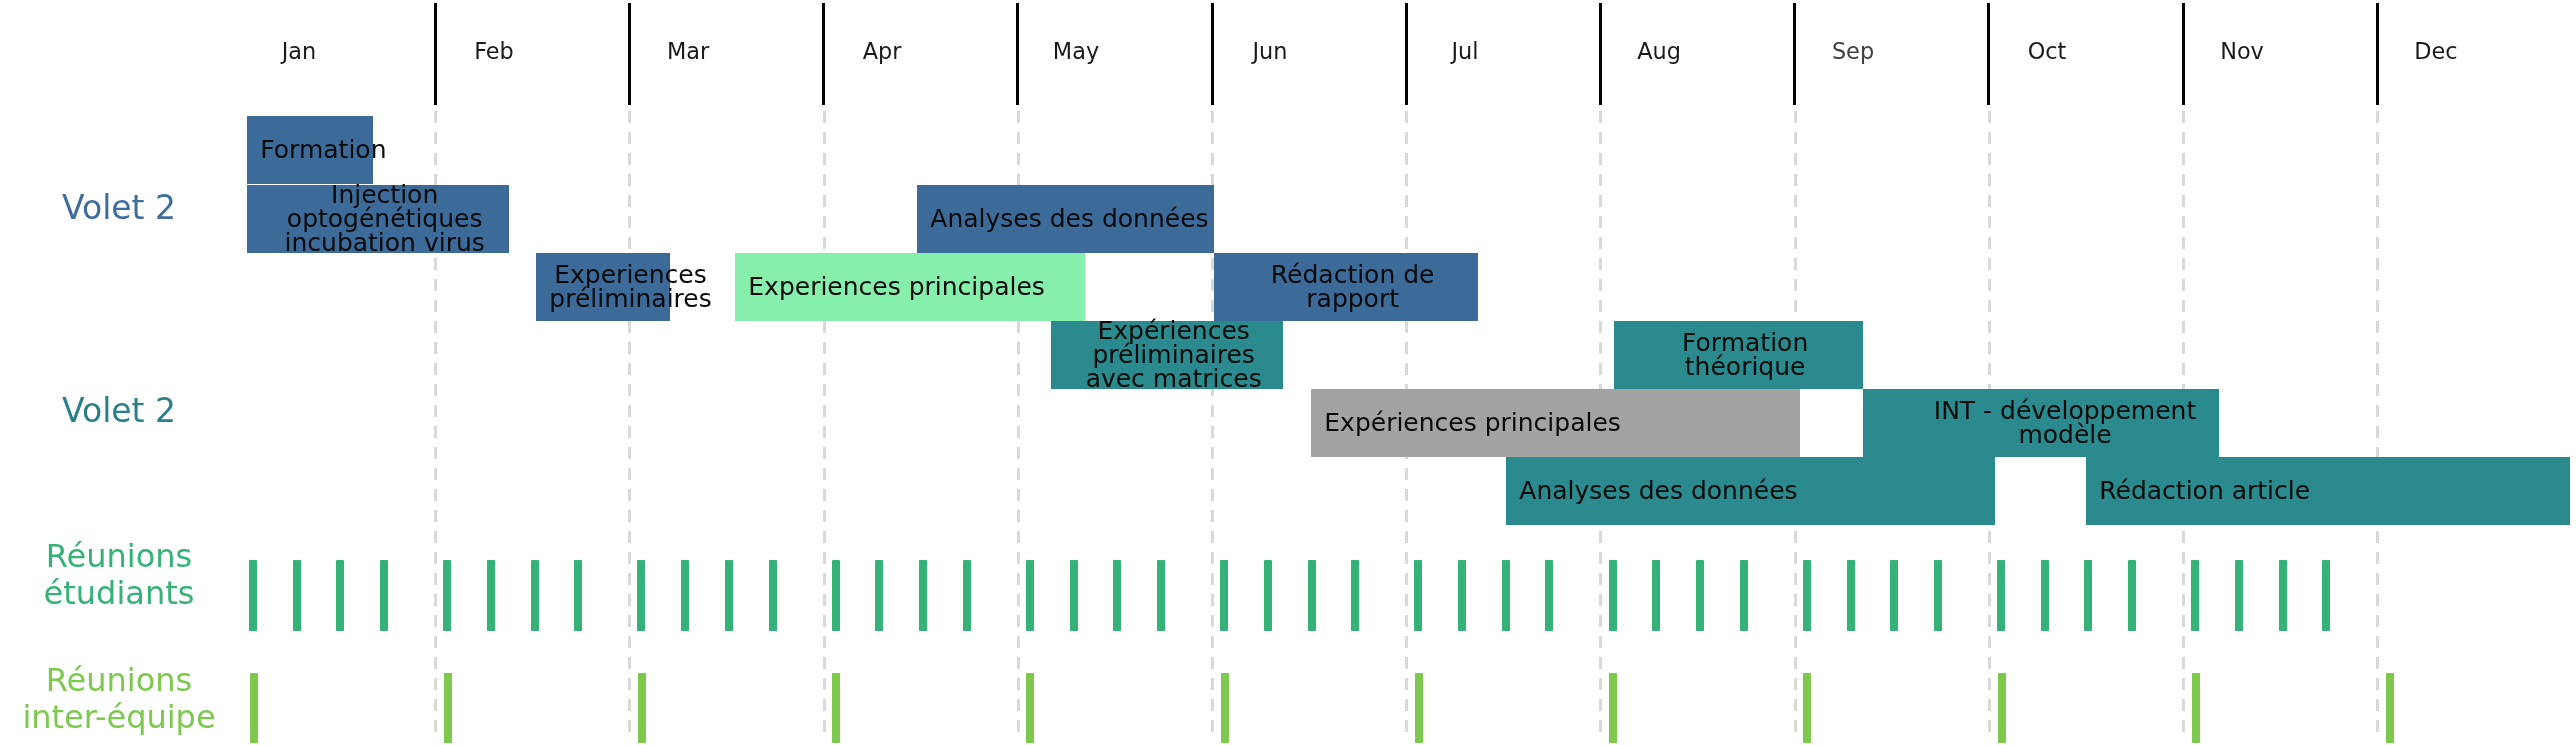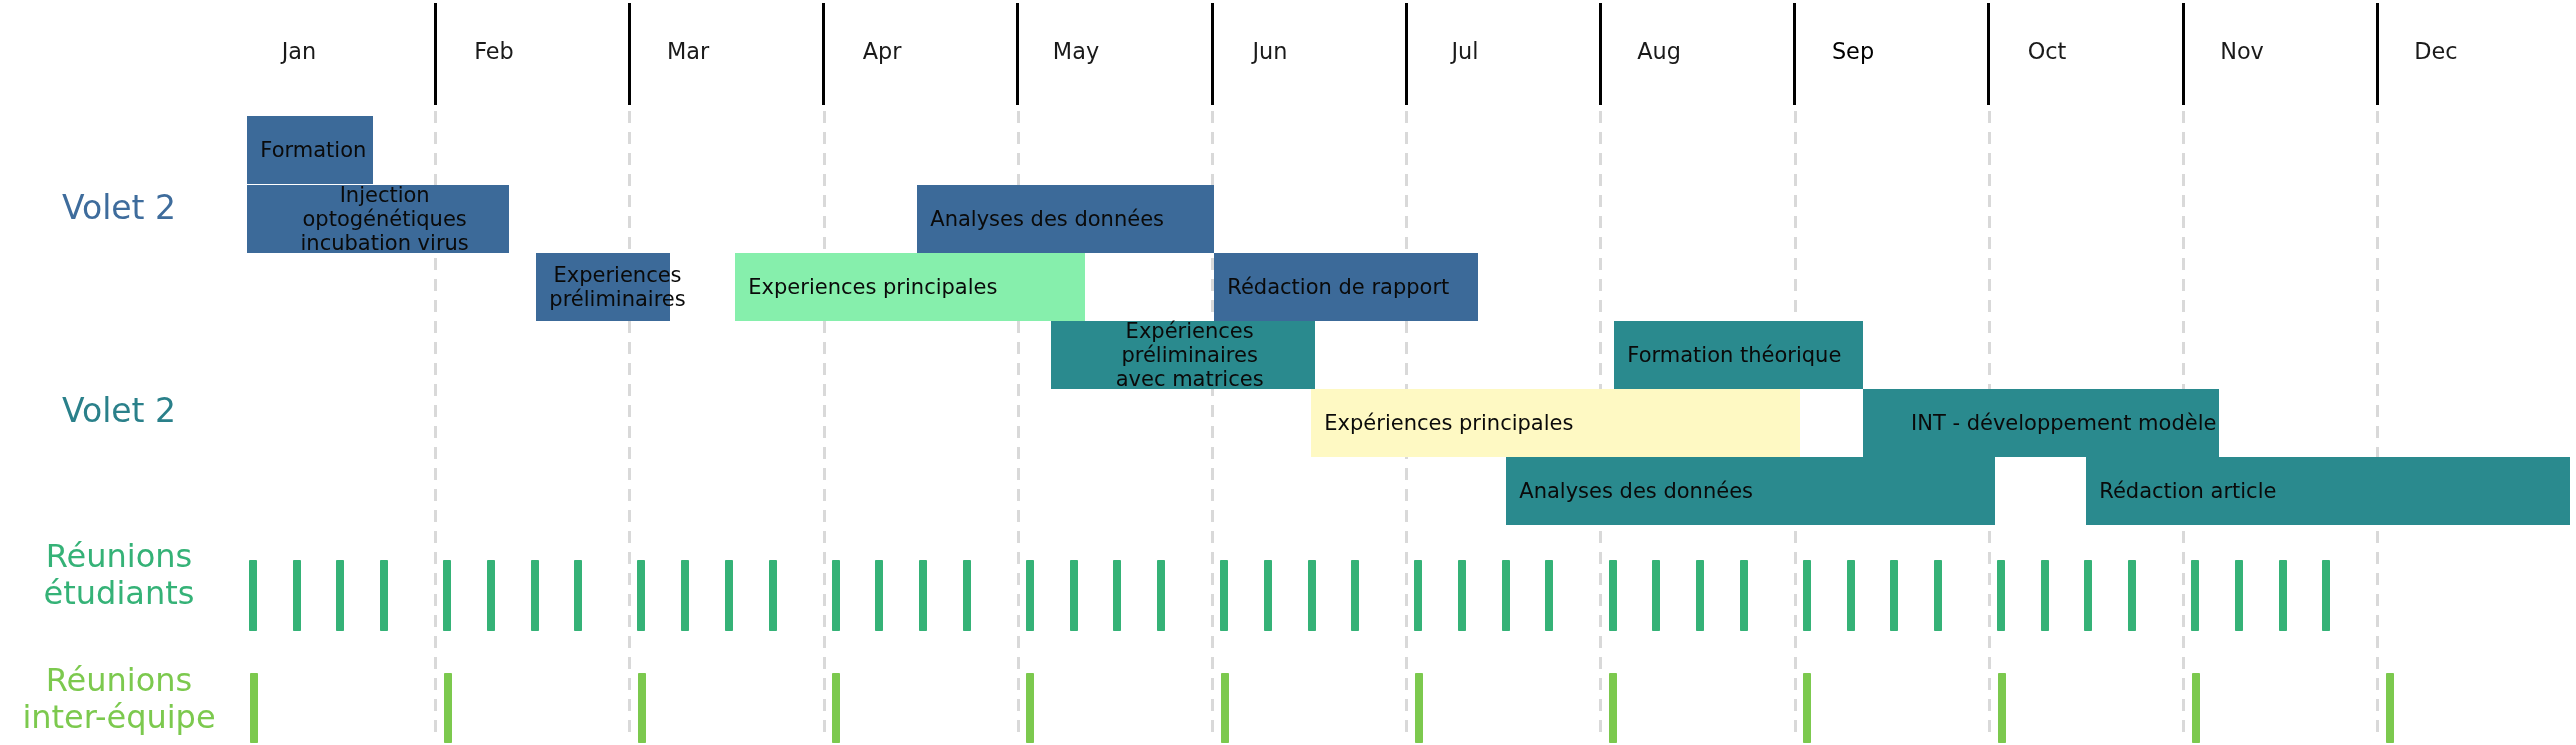--- a/index.html
+++ b/index.html
@@ -22,21 +22,21 @@
   .grid{
     position:absolute;top:111px;width:2.5px;height:630px;z-index:0;
   }
   .bar{
     position:absolute;height:68px;
     display:flex;align-items:center;
     box-sizing:border-box;padding-left:13.3px;
     z-index:2;
   }
   .bar .lbl{
-    font-size:21px;line-height:24px;color:#0a0a0a;
+    font-size:25px;line-height:24px;color:#0a0a0a;
     white-space:pre-line;text-align:center;
   }
   .mtick{position:absolute;z-index:2;border-radius:0.8px;}
   .side-label{
     position:absolute;left:0;width:238px;
     text-align:center;z-index:3;
   }
   .lv{font-size:33px;line-height:40px;}
   .lm{font-size:32px;line-height:37px;}
   .lv1{top:188px;}
@@ -51,21 +51,21 @@
 
   <div id="month-axis">
       <div class="month-label" style="left: 299px; color: rgb(26, 26, 26);">Jan</div>
       <div class="month-label" style="left: 494px; color: rgb(26, 26, 26);">Feb</div>
       <div class="month-label" style="left: 688px; color: rgb(26, 26, 26);">Mar</div>
       <div class="month-label" style="left: 882px; color: rgb(26, 26, 26);">Apr</div>
       <div class="month-label" style="left: 1076px; color: rgb(26, 26, 26);">May</div>
       <div class="month-label" style="left: 1270px; color: rgb(26, 26, 26);">Jun</div>
       <div class="month-label" style="left: 1465px; color: rgb(26, 26, 26);">Jul</div>
       <div class="month-label" style="left: 1659px; color: rgb(26, 26, 26);">Aug</div>
-      <div class="month-label" style="left: 1853px; color: #000000;">Sep</div>
+      <div class="month-label" style="left: 1853px; color: #404040;">Sep</div>
       <div class="month-label" style="left: 2047px; color: rgb(26, 26, 26);">Oct</div>
       <div class="month-label" style="left: 2242px; color: rgb(26, 26, 26);">Nov</div>
       <div class="month-label" style="left: 2436px; color: rgb(26, 26, 26);">Dec</div>
       <div class="tick" style="left: 434px; background: rgb(0, 0, 0);"></div>
       <div class="tick" style="left: 628px; background: rgb(0, 0, 0);"></div>
       <div class="tick" style="left: 822px; background: rgb(0, 0, 0);"></div>
       <div class="tick" style="left: 1016px; background: rgb(0, 0, 0);"></div>
       <div class="tick" style="left: 1211px; background: rgb(0, 0, 0);"></div>
       <div class="tick" style="left: 1405px; background: rgb(0, 0, 0);"></div>
       <div class="tick" style="left: 1599px; background: rgb(0, 0, 0);"></div>
@@ -101,28 +101,28 @@
       <div class="bar" style="left: 536px; width: 134px; top: 253px; background: rgb(60, 106, 153);">
         <span class="lbl">Experiences
 préliminaires</span>
       </div>
       <div class="bar" style="left: 735px; width: 350px; top: 253px; background: #86efac;">
         <span class="lbl">Experiences principales</span>
       </div>
       <div class="bar" style="left: 1214px; width: 264px; top: 253px; background: rgb(60, 106, 153);">
         <span class="lbl">Rédaction de rapport</span>
       </div>
-      <div class="bar" style="left: 1051px; width: 264px; top: 321px; background: rgb(42, 138, 142);">
+      <div class="bar" style="left: 1051px; width: 232px; top: 321px; background: rgb(42, 138, 142);">
         <span class="lbl">Expériences préliminaires
 avec matrices</span>
       </div>
       <div class="bar" style="left: 1614px; width: 249px; top: 321px; background: rgb(42, 138, 142);">
         <span class="lbl">Formation théorique</span>
       </div>
-      <div class="bar" style="left: 1311px; width: 489px; top: 389px; background: #fef9c3;">
+      <div class="bar" style="left: 1311px; width: 489px; top: 389px; background: #a3a3a3;">
         <span class="lbl">Expériences principales</span>
       </div>
       <div class="bar" style="left: 1863px; width: 356px; top: 389px; background: rgb(42, 138, 142); padding-left: 48px;">
         <span class="lbl">INT - développement modèle</span>
       </div>
       <div class="bar" style="left: 1506px; width: 489px; top: 457px; background: rgb(42, 138, 142);">
         <span class="lbl">Analyses des données</span>
       </div>
       <div class="bar" style="left: 2086px; width: 484px; top: 457px; background: rgb(42, 138, 142);">
         <span class="lbl">Rédaction article</span>

